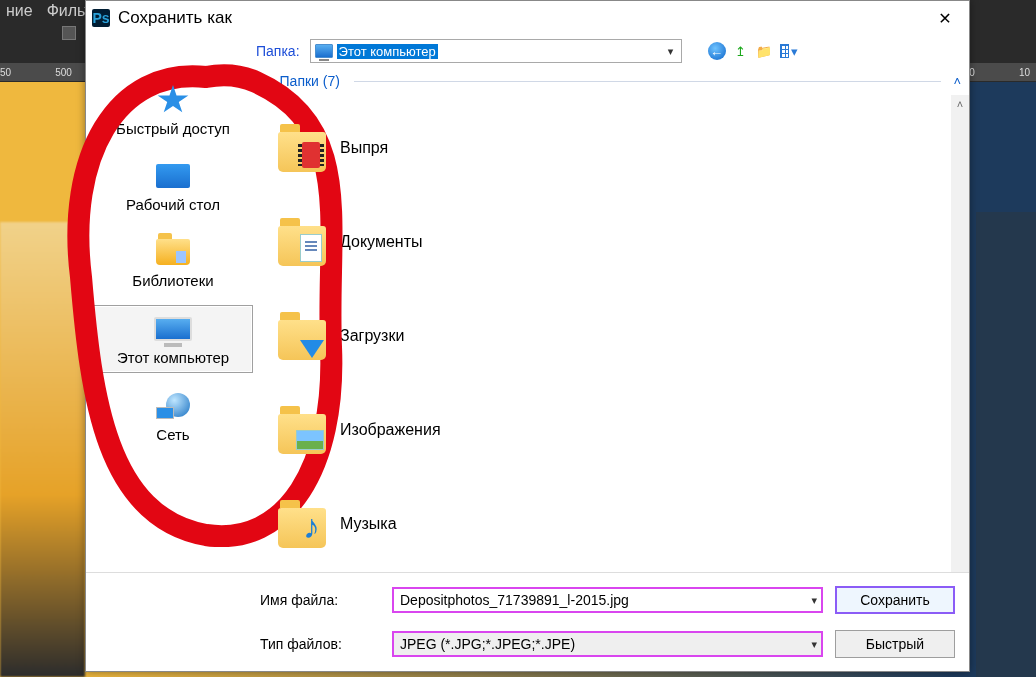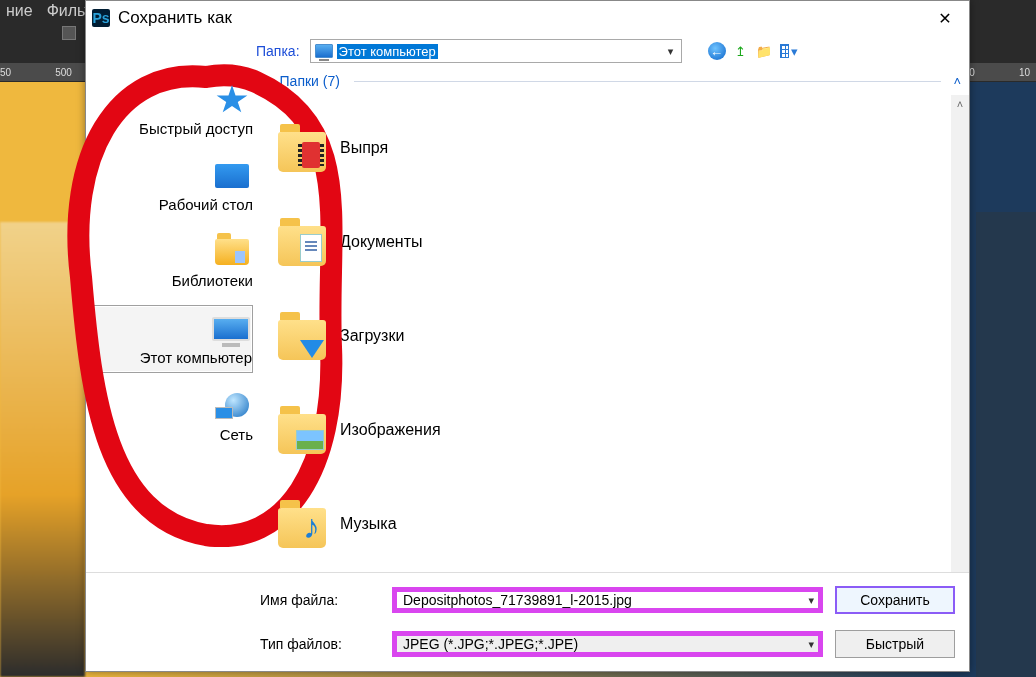--- a/index.html
+++ b/index.html
@@ -51,21 +51,21 @@
 .nav-icons .ic.up   { color: #1ba81b; }
 .nav-icons .ic.new  { color: #e2b100; }
 .nav-icons .ic.view { color: #2a7ad6; display:flex; align-items:center; gap:2px; }
 .nav-icons .ic.view .grid { width:14px; height:14px; border:1px solid #2a7ad6; background: repeating-linear-gradient(#2a7ad6 0 1px, transparent 1px 4px), repeating-linear-gradient(90deg,#2a7ad6 0 1px, transparent 1px 4px); }
 
 
 .body { flex: 1; display: flex; min-height: 0; }
 
 
 .places { width: 174px; padding-top: 10px; display: flex; flex-direction: column; align-items: center; gap: 10px; position: relative; }
-.place { width: 160px; display: flex; flex-direction: column; align-items: flex-end; gap: 3px; padding: 6px 0; font-size: 15px; color: #000; cursor: pointer; text-align: center; }
+.place { width: 160px; display: flex; flex-direction: column; align-items: center; gap: 3px; padding: 6px 0; font-size: 15px; color: #000; cursor: pointer; text-align: center; }
 .place.selected { border: 1px solid #a0a0a0; background: #f4f4f4; box-shadow: inset 0 0 0 1px #fff; }
 .place .picon { width: 42px; height: 34px; display: flex; align-items: center; justify-content: center; }
 
 
 .star { width: 32px; height: 30px; background: #2a8fe6; clip-path: polygon(50% 0%, 61% 35%, 98% 35%, 68% 57%, 79% 91%, 50% 70%, 21% 91%, 32% 57%, 2% 35%, 39% 35%); position: relative; }
 .desktop-ic { width: 34px; height: 24px; background: linear-gradient(#339af0,#1a6fcf); border-radius: 2px; }
 .libs-ic { width: 34px; height: 26px; background: linear-gradient(#ffe08a,#f5b020); border-radius: 2px 2px 4px 4px; position: relative; }
 .libs-ic::before { content:""; position:absolute; left:2px; top:-6px; width:14px; height:6px; background:#f5c24a; border-radius:2px 2px 0 0; }
 .libs-ic::after { content:""; position:absolute; right:4px; bottom:2px; width:10px; height:12px; background:#9cc5ff; }
 .pc-ic { width: 38px; height: 24px; background: linear-gradient(#58aef0,#1a6fcf); border: 2px solid #ddd; border-radius: 2px; position: relative; }
@@ -104,21 +104,21 @@
 .thumb.img .pic { position:absolute; right:2px; bottom:4px; width:28px; height:20px; background:linear-gradient(#7cc4ff 55%, #6ab04c 55%); border:1px solid #9cc; }
 .thumb.music .note { position:absolute; right:6px; bottom:2px; font-size:34px; color:#1c7ed6; font-weight:bold; }
 
 .scrollbars { width: 18px; background: #f1f1f1; display: flex; flex-direction: column; align-items: center; }
 .scrollbars .arrow-up { height: 18px; width: 100%; display: flex; align-items: center; justify-content: center; color: #666; font-size: 11px; cursor: pointer; }
 .scrollbars .thumb-sc { flex: 1; margin: 2px; border-radius: 2px; }
 
 
 .bottom { border-top: 1px solid #ddd; padding: 10px 14px 10px 174px; display: grid; grid-template-columns: 120px 1fr 120px; grid-auto-rows: 34px; gap: 10px 12px; align-items: center; }
 .bottom .lbl { font-size: 14px; color: #000; }
-.bottom .field { height: 26px; border: 5px solid #d946ef; background: #fff; display: flex; align-items: flex-start; padding: 0 22px 0 6px; position: relative; font-size: 14px; }
+.bottom .field { height: 26px; border: 2px solid #d946ef; background: #fff; display: flex; align-items: center; padding: 0 22px 0 6px; position: relative; font-size: 14px; }
 .bottom .field .drop { position:absolute; right:4px; top:50%; transform:translateY(-50%); font-size:11px; color:#333; }
 .bottom .field.type { background: #efefef; }
 .btn { height: 28px; border: 1px solid #9e9e9e; background: #efefef; font-size: 14px; display: flex; align-items: center; justify-content: center; cursor: pointer; }
 .btn.primary { border: 2px solid #8b5cf6; background: #eef6fe; }
 </style>
 </head>
 <body>
 
 <div class="ps-bg">
   <div class="ps-menu-hint">

